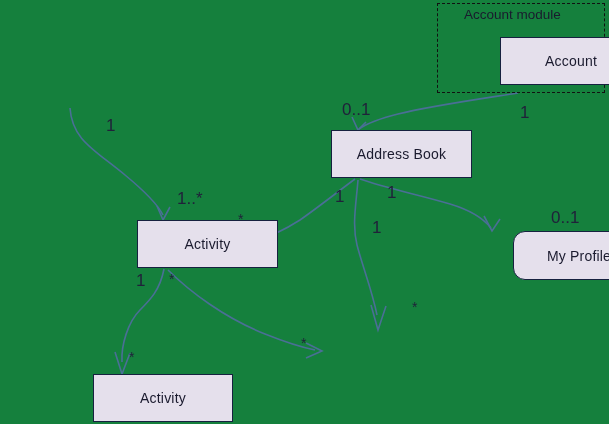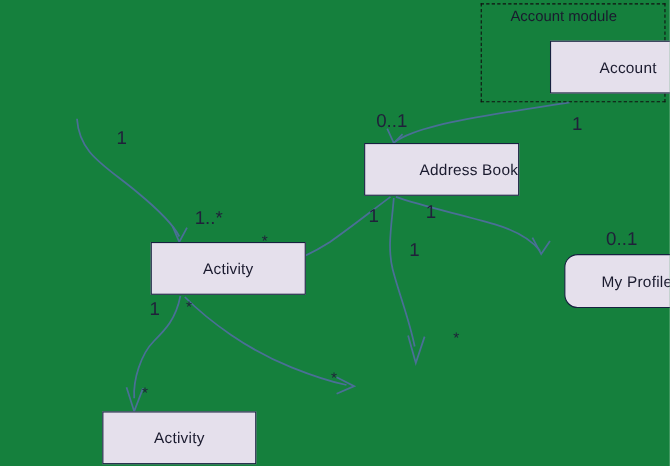--- a/index.html
+++ b/index.html
@@ -99,21 +99,21 @@
   </svg>
 
   <div class="module-frame" style="left:437px; top:3px; width:168px; height:90px;"></div>
   <div class="module-title" style="left:464px; top:7px;">Account module</div>
 
 
   <div class="uml-box" style="left:455px; top:37px; width:142px; height:48px;">
     <span>Account</span>
   </div>
 
-  <div class="uml-box" style="left:286px; top:130px; width:141px; height:48px;justify-content:flex-end;">
+  <div class="uml-box" style="left:286px; top:130px; width:141px; height:48px;">
     <span>Address Book</span>
   </div>
 
   <div class="uml-box" style="left:92px; top:220px; width:141px; height:48px;">
     <span>Activity</span>
   </div>
 
   <div class="uml-box" style="left:468px; top:231px; width:132px; height:49px;border-radius:12px;">
     <span>My Profile</span>
   </div>

